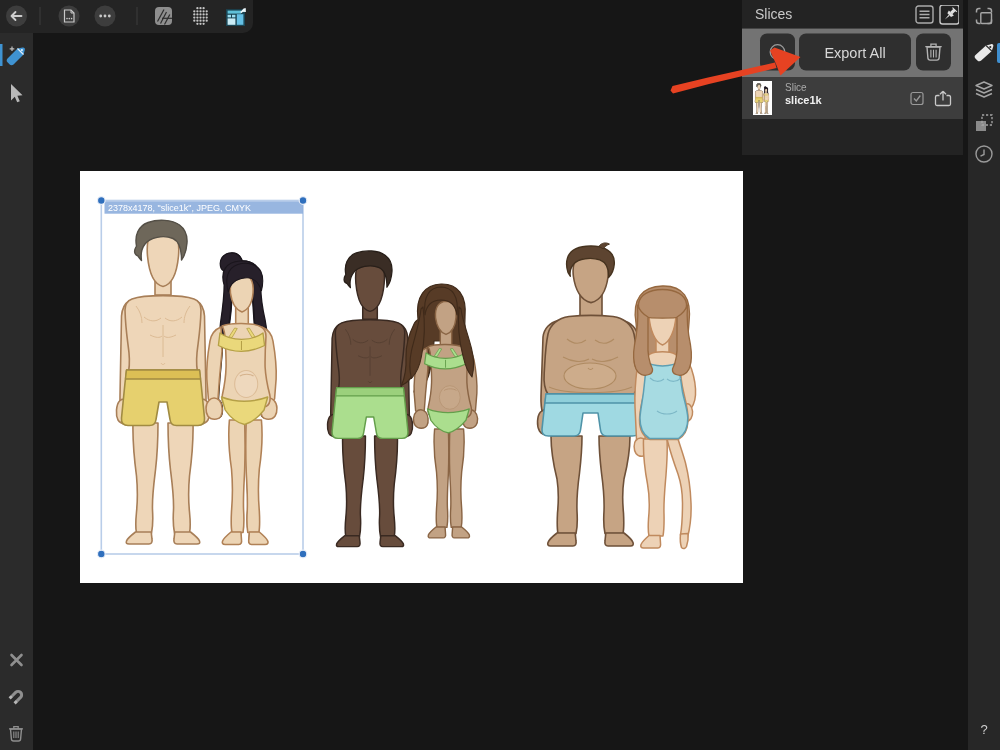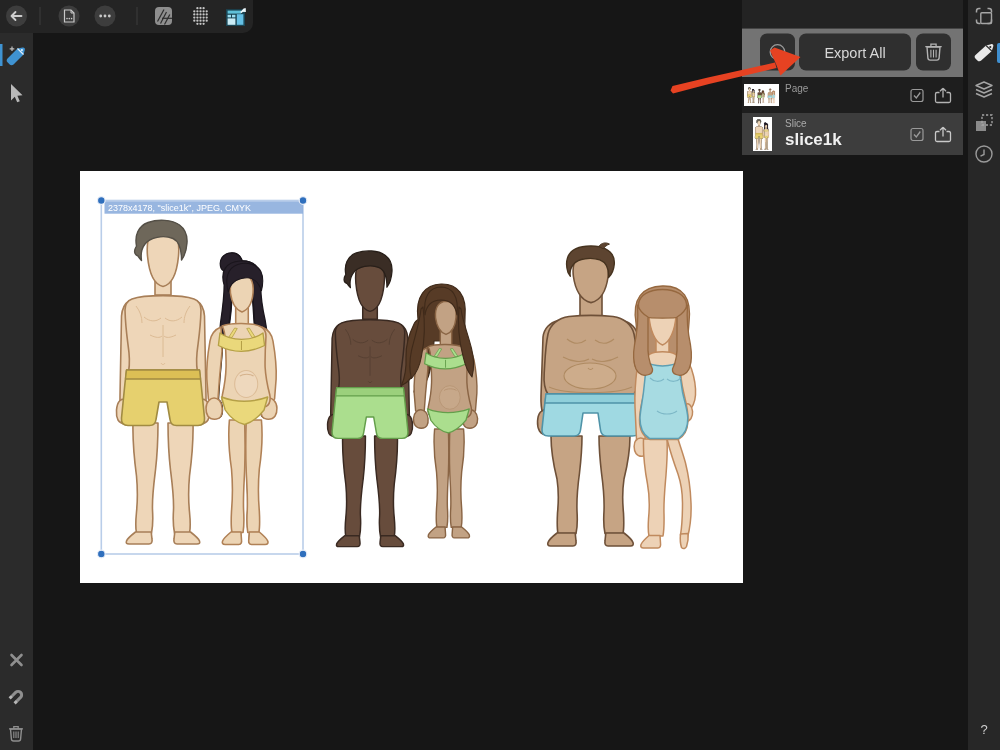--- a/index.html
+++ b/index.html
@@ -330,20 +330,34 @@
         <rect x="6" y="6.8" width="3.4" height="2.6" fill="#9adcef"></rect>
         <rect x="1.6" y="10.4" width="7.8" height="6.4" fill="#c9ecf6"></rect>
         <rect x="10.8" y="6.2" width="6.6" height="10.6" fill="#64bfe4"></rect>
         <path d="M14.8,4.6 L18.8,0.6" stroke="#eef8fc" stroke-width="1.7" fill="none"></path>
         <path d="M19.7,-0.3 L19.9,4 L15.5,3.8 Z" fill="#eef8fc"></path>
       </g>
     </svg>
   </div>
 
   <div id="panel">
+    <div id="panelhead">
+      <div class="ptitle">Slices</div>
+      <svg style="position:absolute;left:173px;top:5px;" width="44" height="20" viewBox="0 0 44 20">
+        <rect x="1" y="1" width="17" height="17" rx="2.5" fill="none" stroke="#ababab" stroke-width="1.4"></rect>
+        <path d="M4.5,6.2 L14.5,6.2 M4.5,9.5 L14.5,9.5 M4.5,12.8 L14.5,12.8" stroke="#ababab" stroke-width="1.4"></path>
+        <rect x="25" y="0" width="19" height="19" rx="2.5" fill="none" stroke="#c7c7c7" stroke-width="1.4"></rect>
+        <g transform="translate(34.7,9.7) rotate(45) scale(1.18)" fill="#dedede">
+          <path d="M-1.3,-6 L1.3,-6 L1.3,-1.8 L-1.3,-1.8 Z"></path>
+          <path d="M-2.6,-6.4 L2.6,-6.4 L2.6,-5.4 L-2.6,-5.4 Z"></path>
+          <path d="M-3,-2 L3,-2 L2.2,0.6 L-2.2,0.6 Z"></path>
+          <path d="M-0.55,0.6 L0.55,0.6 L0,5.8 Z"></path>
+        </g>
+      </svg>
+    </div>
     <div id="btnrow">
       <svg width="221" height="49" viewBox="0 0 221 49">
         <rect x="0" y="0" width="221" height="0.8" fill="#3a3a3a"></rect>
         <rect x="18" y="5.5" width="35" height="37" rx="7" fill="#2f2f2f"></rect>
         <rect x="57" y="5.5" width="112" height="37" rx="7" fill="#2f2f2f"></rect>
         <rect x="174" y="5.5" width="35" height="37" rx="7" fill="#2f2f2f"></rect>
         <g stroke="#9b9b9b" fill="none" stroke-width="1.3">
           <circle cx="35.5" cy="24" r="7.3"></circle>
         </g>
         <g fill="#9b9b9b">
@@ -353,46 +367,29 @@
           </g>
         <text x="113" y="29.5" font-size="14.5" fill="#d8d8d8" text-anchor="middle">Export All</text>
         <g transform="translate(191.5,24)" fill="none" stroke="#b3b3b3" stroke-width="1.4">
           <path d="M-6.5,-5 L-5.6,6 C-5.5,7.3 -4.6,8.1 -3.4,8.1 L3.4,8.1 C4.6,8.1 5.5,7.3 5.6,6 L6.5,-5 Z"></path>
           <path d="M-8.2,-5.3 L8.2,-5.3 M-2.6,-5.6 L-2.6,-7.8 L2.6,-7.8 L2.6,-5.6" stroke-width="1.3"></path>
           <path d="M-2.6,-2.2 L-2.6,5.5 M0,-2.2 L0,5.5 M2.6,-2.2 L2.6,5.5" stroke-width="1.1"></path>
         </g>
       </svg>
     </div>
     <div id="rows">
-      <div class="row rowPage">
-        <svg style="position:absolute;left:2px;top:6.5px;" width="35" height="22" viewBox="0 0 35 22">
-          <rect width="35" height="22" fill="#ffffff"></rect>
-          <svg x="1.5" y="1.5" width="32" height="19" viewBox="0 8 663 396" preserveAspectRatio="none">
-              <use href="#FIGS"></use>
-            </svg>
-        </svg>
-        <div style="position:absolute;left:43px;top:6px;font-size:10px;color:#9a9a9a;">Page</div>
-        <svg style="position:absolute;left:168px;top:10px;" width="46" height="17" viewBox="0 0 46 17">
-          <rect x="1" y="2.5" width="12" height="12" rx="2" fill="none" stroke="#9a9a9a" stroke-width="1.2"></rect>
-          <path d="M4,8.5 L6.3,11 L10.3,5.5" fill="none" stroke="#9a9a9a" stroke-width="1.3"></path>
-          <g fill="none" stroke="#b3b3b3" stroke-width="1.3">
-            <path d="M29.5,5.5 L27,5.5 C26,5.5 25.5,6 25.5,7 L25.5,14 C25.5,15 26,15.5 27,15.5 L39,15.5 C40,15.5 40.5,15 40.5,14 L40.5,7 C40.5,6 40,5.5 39,5.5 L36.5,5.5"></path>
-            <path d="M33,10.5 L33,1.2 M33,1.2 L30,4.2 M33,1.2 L36,4.2"></path>
-          </g>
-        </svg>
-      </div>
       <div class="row rowSlice">
         <svg style="position:absolute;left:11px;top:4px;" width="19" height="34" viewBox="0 0 19 34">
           <rect width="19" height="34" fill="#ffffff"></rect>
           <svg x="0.5" y="0.5" width="18" height="33" viewBox="21 29 202 354" preserveAspectRatio="none">
               <use href="#FIGS"></use>
             </svg>
         </svg>
         <div style="position:absolute;left:43px;top:5px;font-size:10px;color:#ababab;">Slice</div>
-        <div style="position:absolute;left:43px;top:17px;font-size:17px;font-weight:bold;color:#f0f0f0;">slice1k</div>
+        <div style="position:absolute;left:43px;top:17px;font-size:11px;font-weight:bold;color:#f0f0f0;">slice1k</div>
         <svg style="position:absolute;left:168px;top:13px;" width="46" height="17" viewBox="0 0 46 17">
           <rect x="1" y="2.5" width="12" height="12" rx="2" fill="none" stroke="#9a9a9a" stroke-width="1.2"></rect>
           <path d="M4,8.5 L6.3,11 L10.3,5.5" fill="none" stroke="#9a9a9a" stroke-width="1.3"></path>
           <g fill="none" stroke="#c9c9c9" stroke-width="1.3">
             <path d="M29.5,5.5 L27,5.5 C26,5.5 25.5,6 25.5,7 L25.5,14 C25.5,15 26,15.5 27,15.5 L39,15.5 C40,15.5 40.5,15 40.5,14 L40.5,7 C40.5,6 40,5.5 39,5.5 L36.5,5.5"></path>
             <path d="M33,10.5 L33,1.2 M33,1.2 L30,4.2 M33,1.2 L36,4.2"></path>
           </g>
         </svg>
       </div>
     </div>

